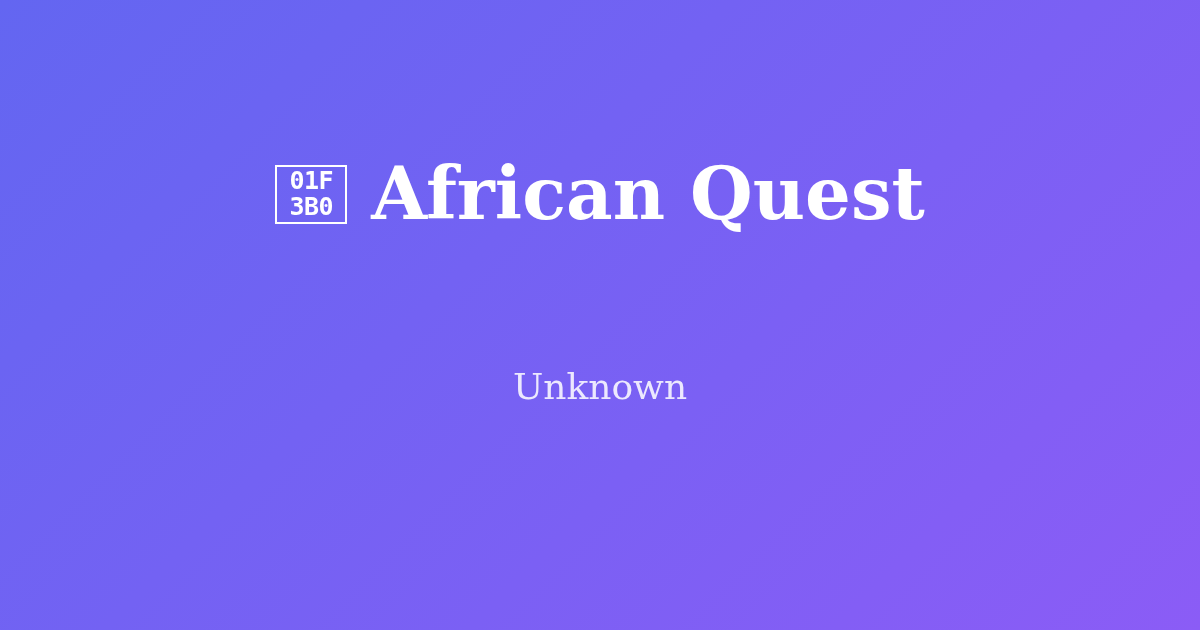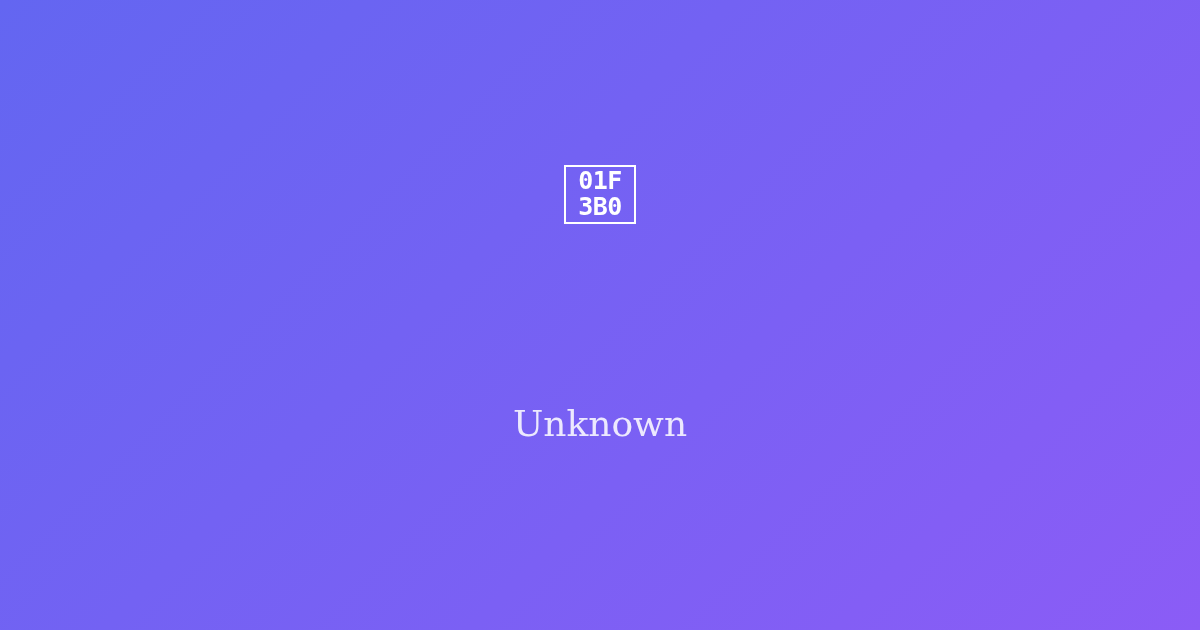--- a/index.html
+++ b/index.html
@@ -82,21 +82,20 @@
     position: absolute;
     top: 361px;
     left: 0;
     right: 0;
     text-align: center;
     font-family: "DejaVu Serif", "Liberation Serif", serif;
     font-size: 36px;
     font-weight: 400;
     line-height: 52px;
     color: rgba(255, 255, 255, 0.86);
-    margin-top: 37px;
   }
 
   
   .meta {
     position: absolute;
     top: 526px;
     left: 0;
     right: 0;
     text-align: center;
     font-family: "DejaVu Serif", "Liberation Serif", serif;
@@ -112,19 +111,20 @@
 
 <div class="card">
 
   <div class="title-row">
 
     <div class="tofu-glyph">
       <span class="tofu-line">01F</span>
       <span class="tofu-line">3B0</span>
     </div>
 
+    <h1 class="game-title">African Quest</h1>
 
   </div>
 
   <div class="provider">Unknown</div>
 
 
 </div>
 
 </body></html>

